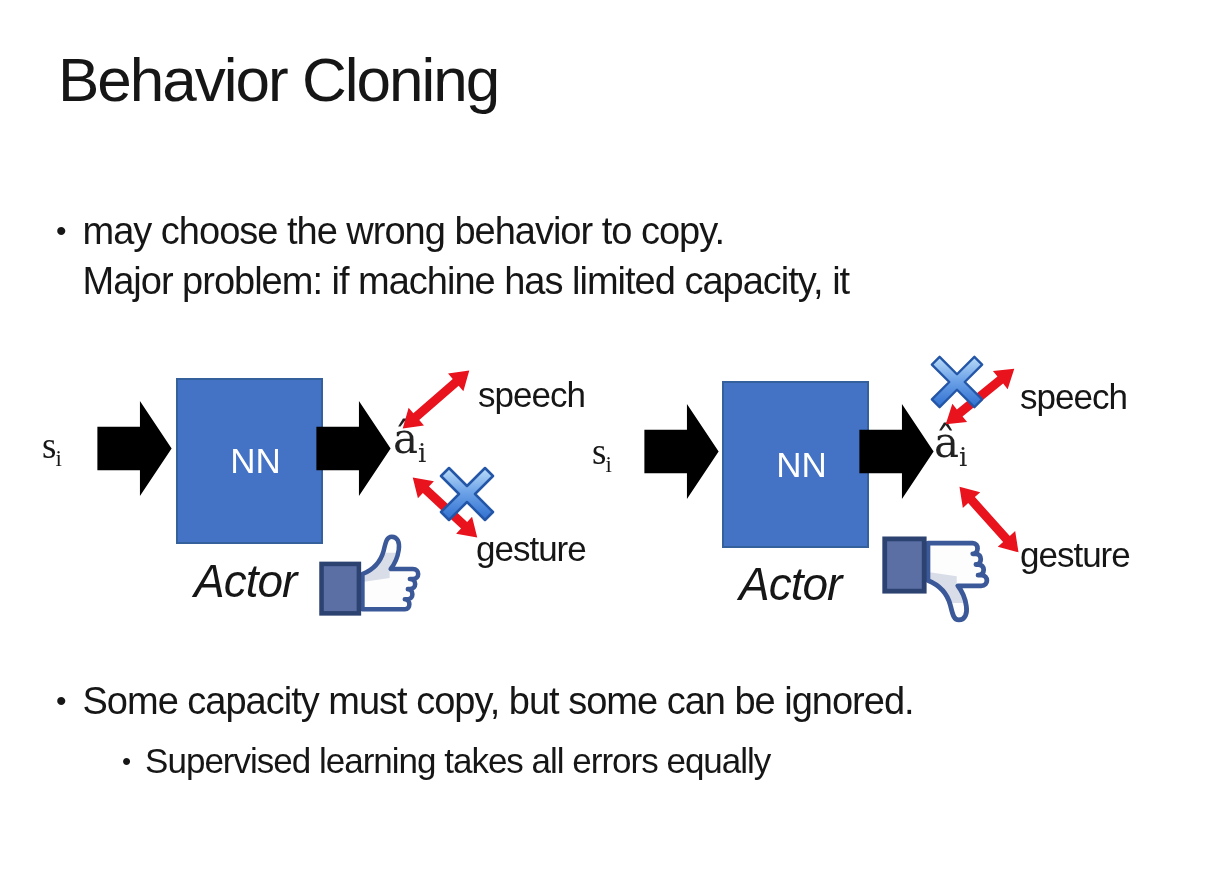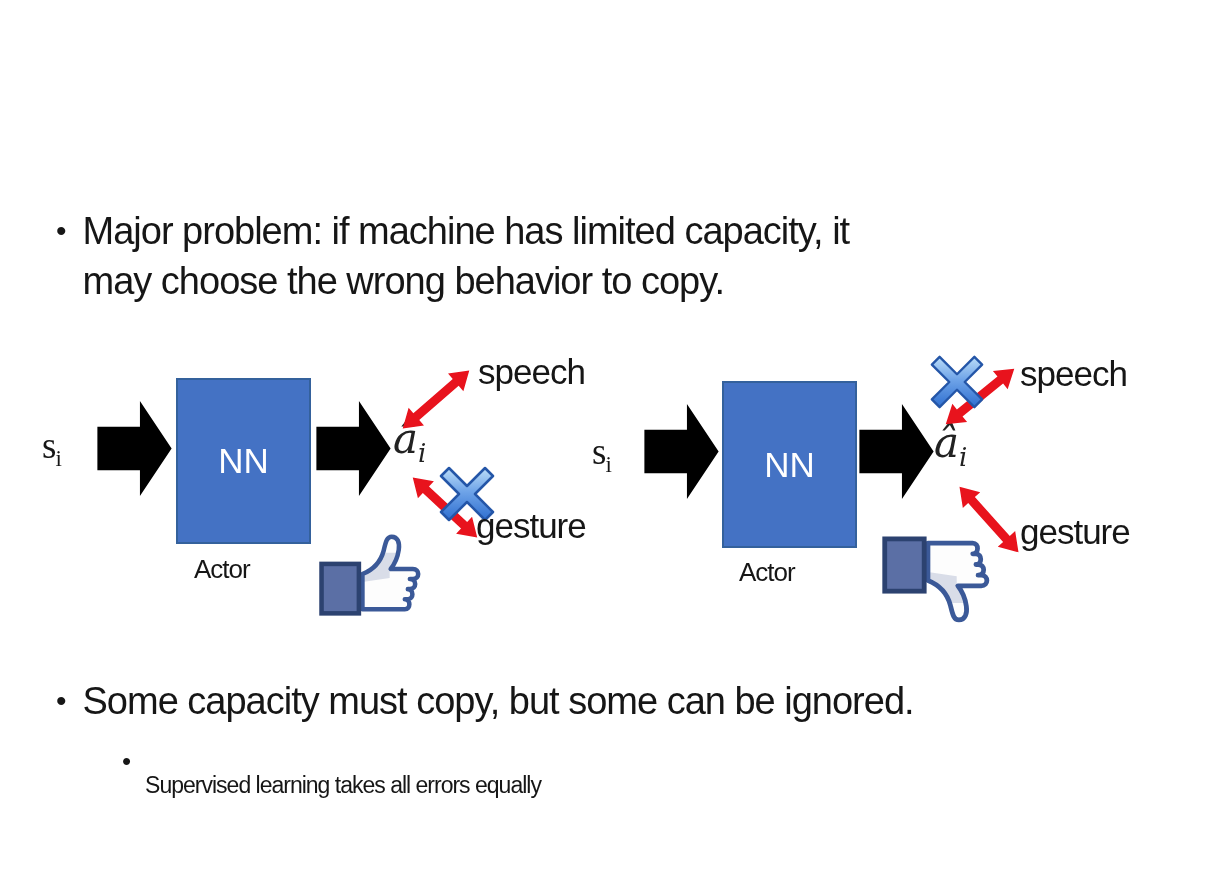--- a/index.html
+++ b/index.html
@@ -4,41 +4,42 @@
 <style>
   html,body{margin:0;padding:0;background:#888;}
   .slide{position:relative;width:1210px;height:892px;background:#ffffff;overflow:hidden;
          font-family:"Liberation Sans","DejaVu Sans",sans-serif;color:#161616;}
   .abs{position:absolute;}
   .title{font-size:62px;letter-spacing:-2px;font-weight:400;color:#161616;white-space:nowrap;}
   .bullet-row{display:flex;align-items:flex-start;}
   .bullet-dot{font-size:30px;line-height:50px;margin-right:16px;}
   .bullet-text{font-size:38px;letter-spacing:-1px;line-height:50px;white-space:nowrap;}
   .sub-bullet-dot{font-size:26px;line-height:46px;margin-right:14px;}
-  .sub-bullet-text{font-size:23px;letter-spacing:-1px;line-height:46px;white-space:nowrap;margin-top:24px;}
+  .sub-bullet-text{font-size:35px;letter-spacing:-1px;line-height:46px;white-space:nowrap;}
   .state-label{font-size:37px;letter-spacing:-1px;white-space:nowrap;font-family:Liberation Serif, serif;}
   .state-label sub,.math sub{font-size:0.62em;}
-  .nn-box{background:#4472C4;border:2px solid #34619C;display:flex;align-items:center;justify-content:center;}
+  .nn-box{background:#4472C4;border:2px solid #34619C;display:flex;align-items:center;justify-content:center;padding-left:12px;}
   .nn-text{color:#ffffff;font-size:35px;letter-spacing:0;}
-  .actor-label{font-size:26px;letter-spacing:-1px;white-space:nowrap;}
-  .math{font-family:"DejaVu Serif","Liberation Serif",serif;font-style:italic;font-size:42px;color:#222;white-space:nowrap;}
-  .io-label{font-size:35px;letter-spacing:-1px;white-space:nowrap;}
+  .actor-label{font-size:46px;letter-spacing:-1px;white-space:nowrap;font-style:italic;}
+  .math{font-family:"DejaVu Serif","Liberation Serif",serif;font-size:42px;color:#222;white-space:nowrap;}
+  .io-label{font-size:35px;letter-spacing:-1px;white-space:nowrap;margin-top:23px;}
   svg{display:block;}
 </style>
 </head>
 <body>
 
 <div class="slide">
 
+  <div class="abs title" style="left:58px;top:44px;">Behavior Cloning</div>
 
   <div class="abs bullet-row" style="left:56px;top:206px;">
     <span class="bullet-dot">•</span>
     <div>
+      <div class="bullet-text">may choose the wrong behavior to copy.</div>
       <div class="bullet-text">Major problem: if machine has limited capacity, it</div>
-      <div class="bullet-text">may choose the wrong behavior to copy.</div>
     </div>
   </div>
 
   <div class="abs state-label" style="left:42px;top:424px;">
     <span>s</span><sub>i</sub>
   </div>
 
   <svg class="abs" style="left:97px;top:400px;" width="76" height="97" viewBox="0 0 76 98">
     <polygon points="0,27 43,27 43,1 75,49 43,97 43,71 0,71" fill="#000"></polygon>
   </svg>

